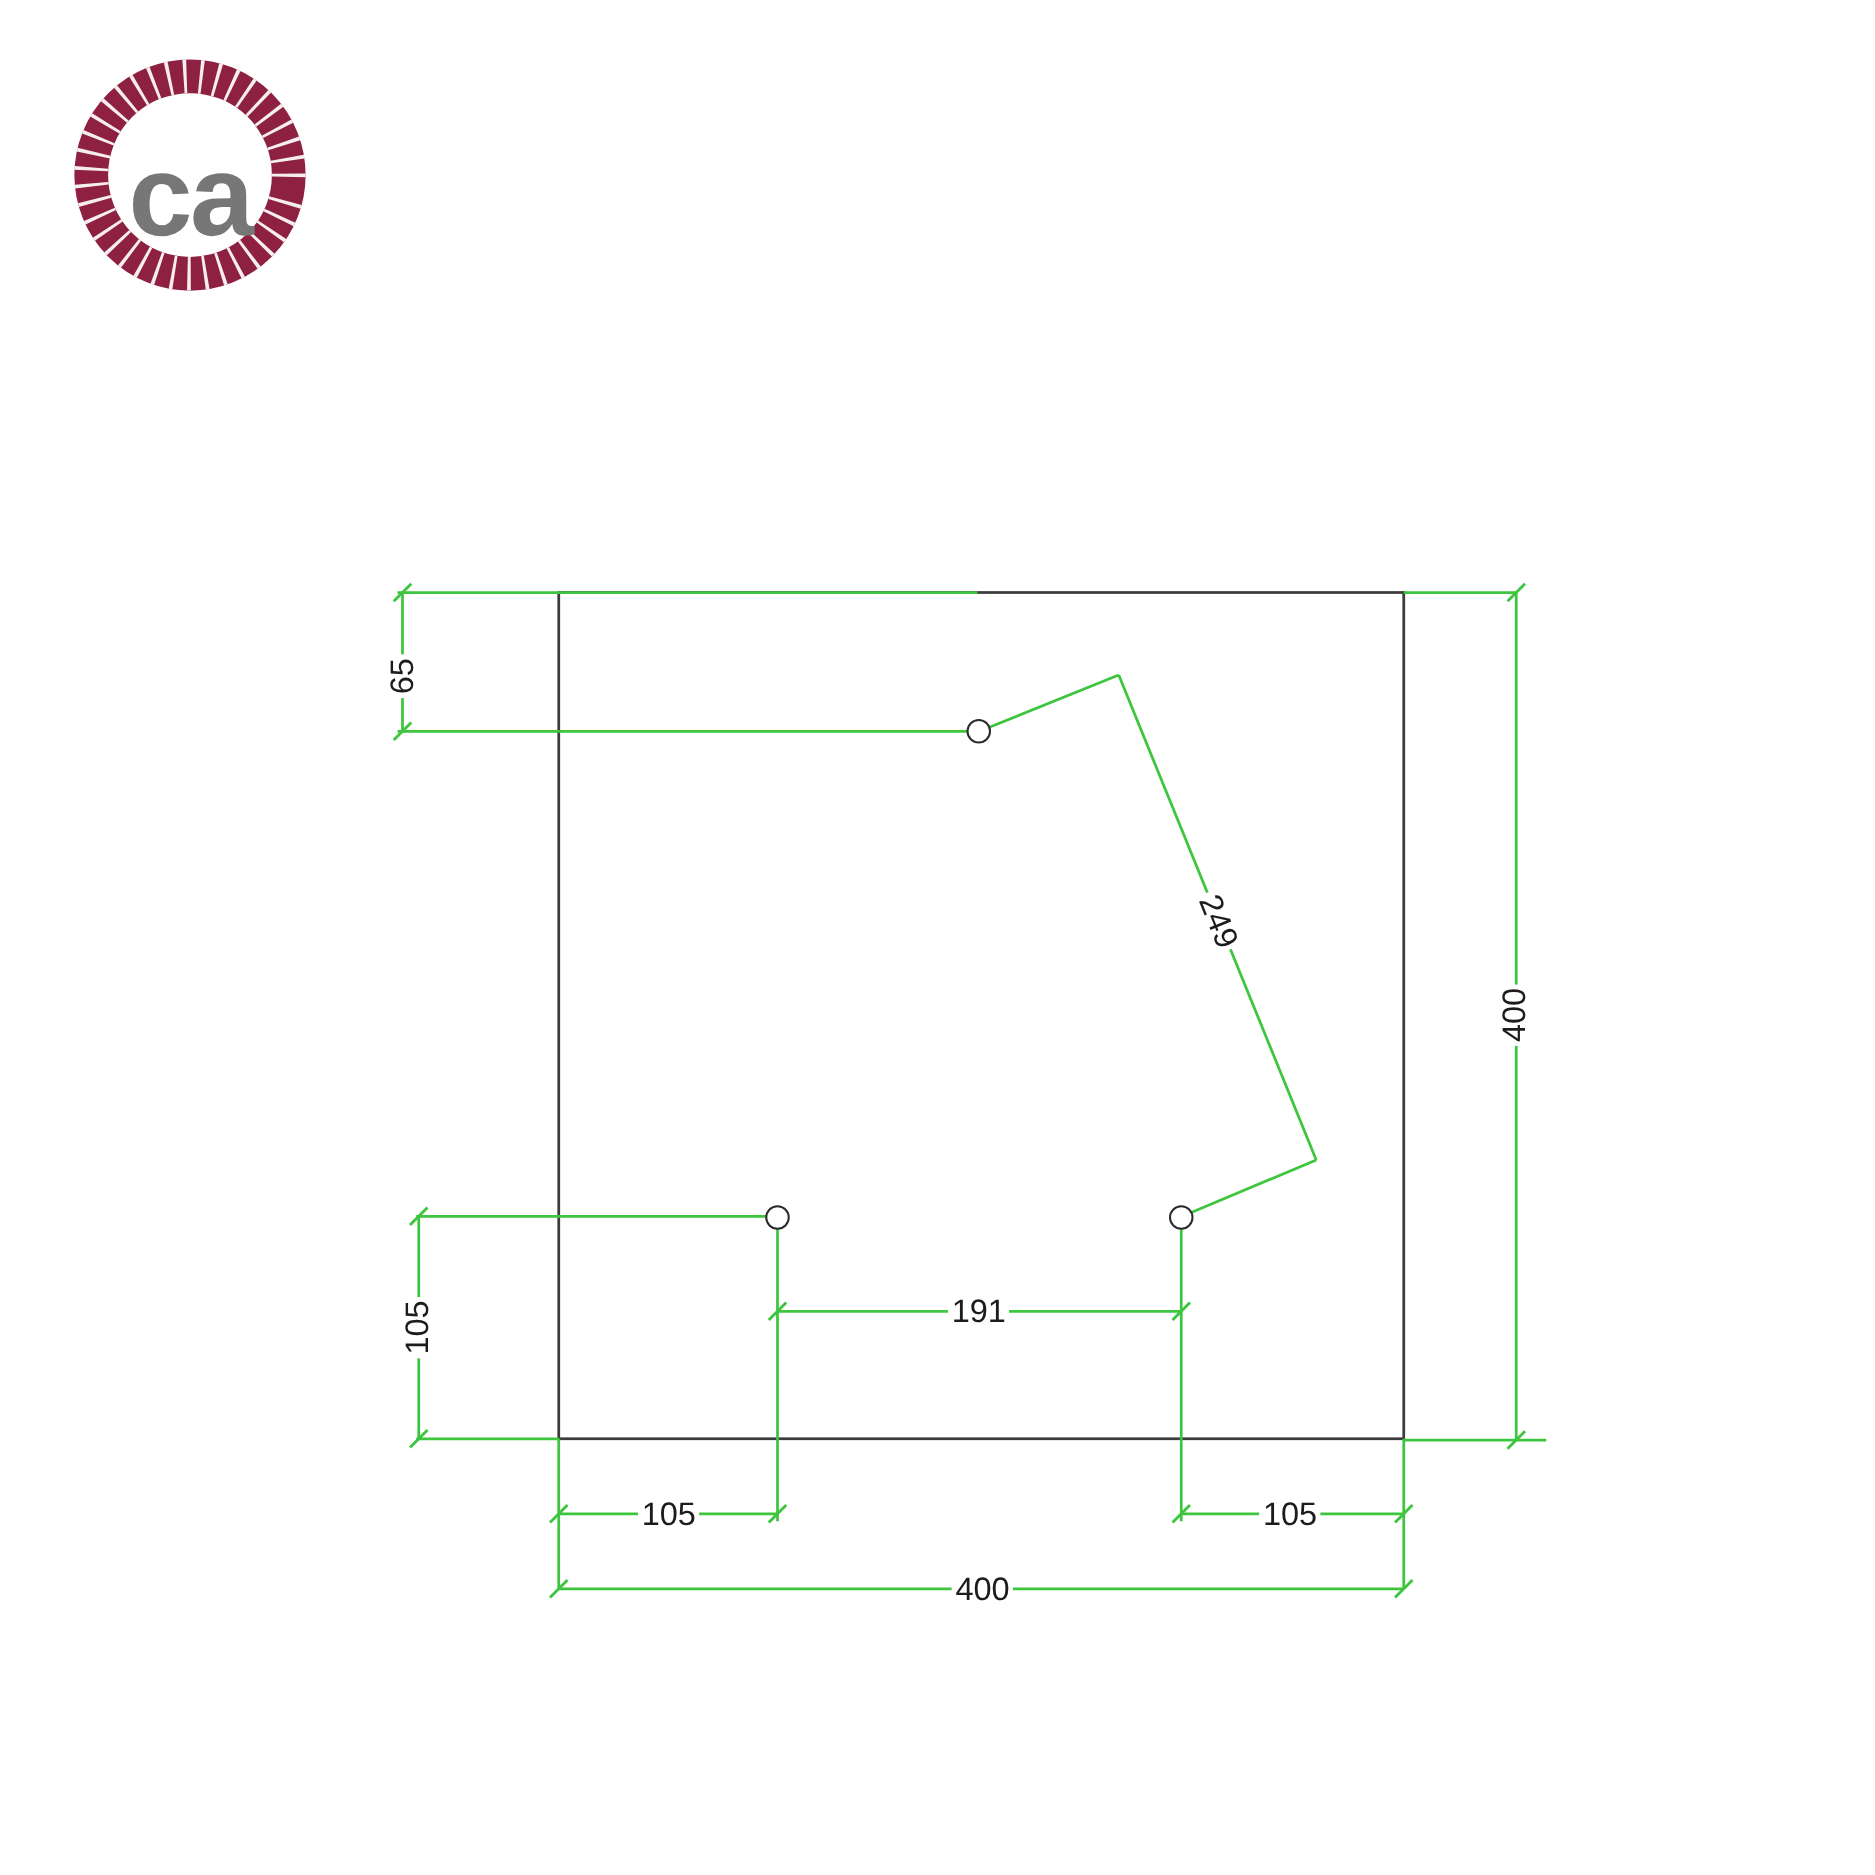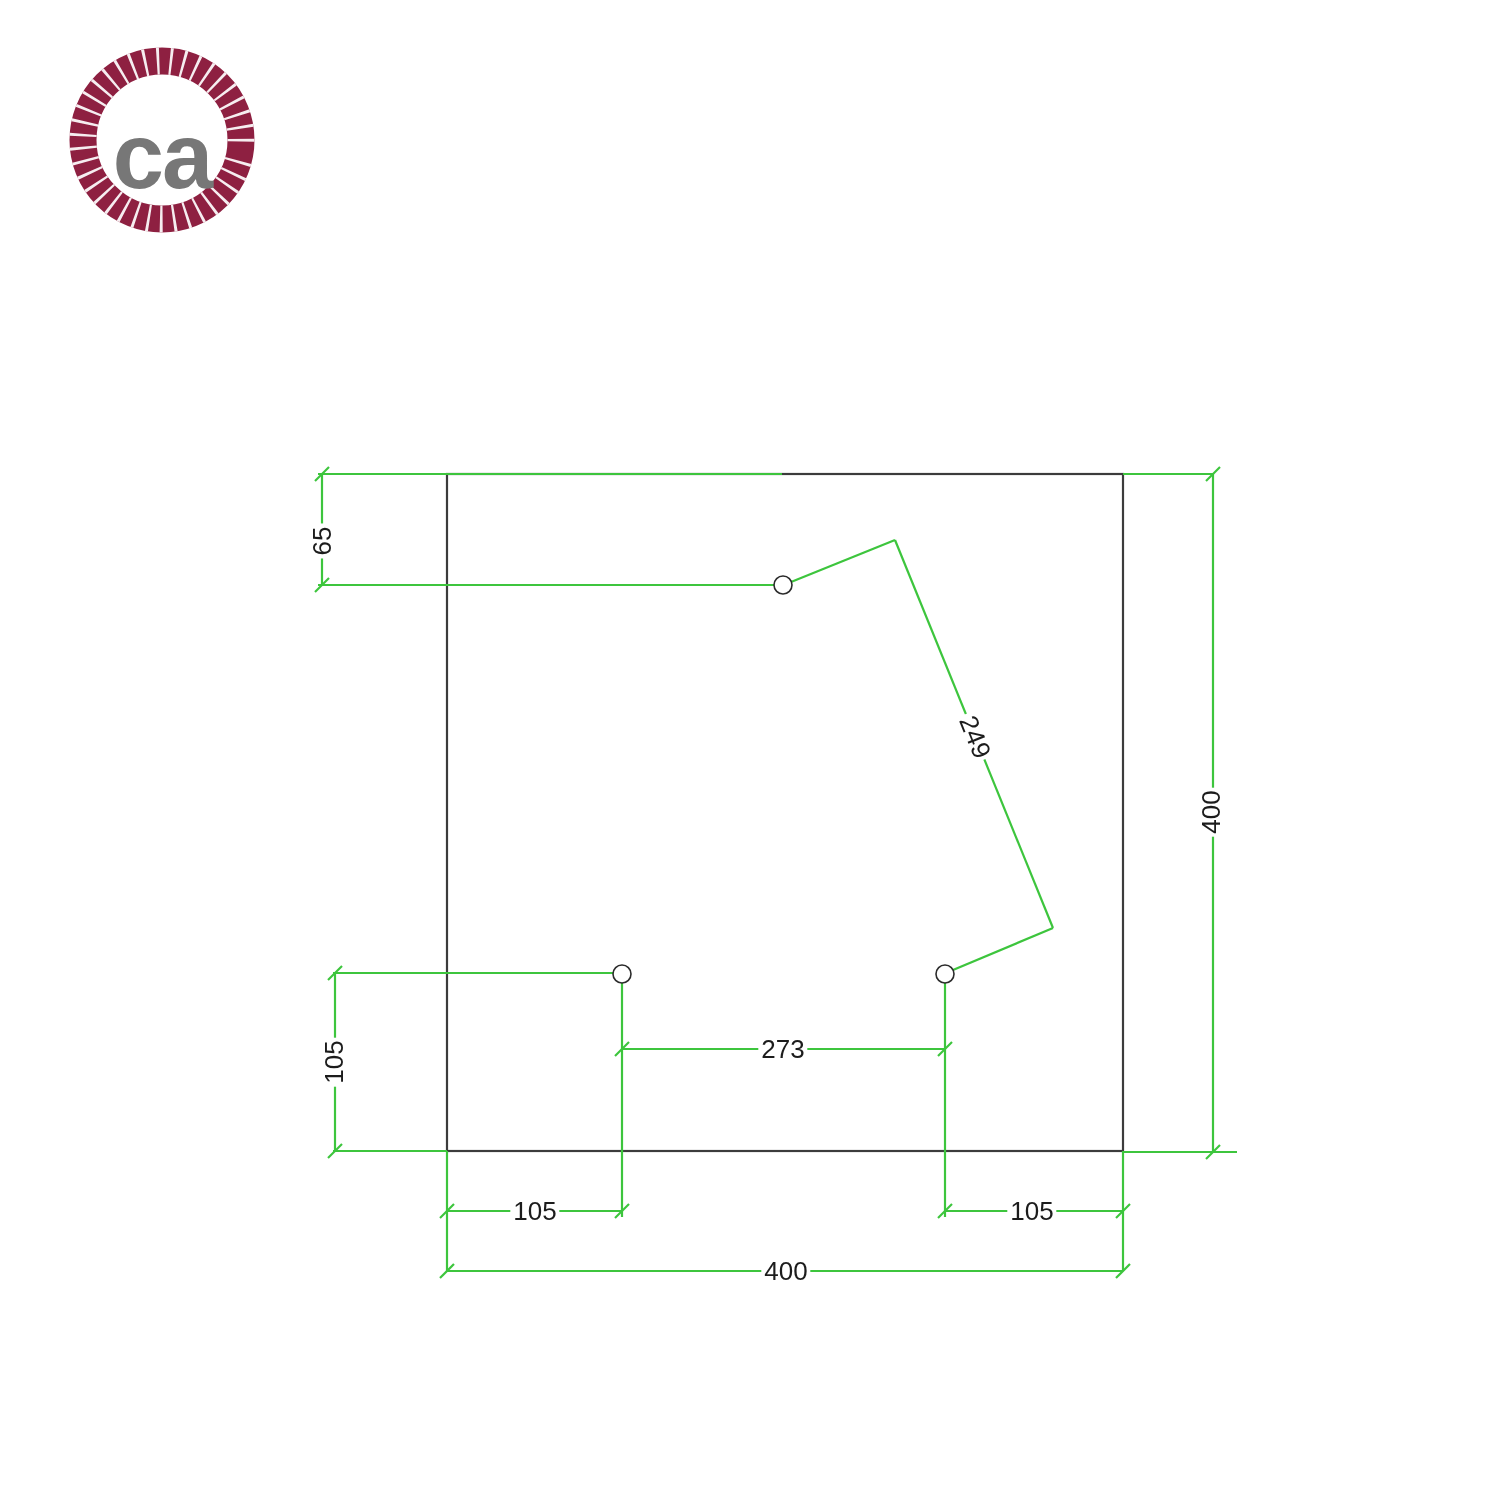--- a/index.html
+++ b/index.html
@@ -5,21 +5,21 @@
   html, body { margin: 0; padding: 0; }
   body {
     width: 1500px; height: 1500px;
     background: #ffffff;
     position: relative;
     overflow: hidden;
     font-family: "Liberation Sans", sans-serif;
   }
   .logo {
     position: absolute;
-    left: 64px; top: 40px;
+    left: 54px; top: 40px;
     width: 196px; height: 200px; text-align: center;
   }
   .drawing-svg {
     position: absolute;
     left: 0; top: 0;
     width: 1500px; height: 1500px;
   }
   .labels { position: absolute; left: 0; top: 0; width: 1500px; height: 1500px; }
   .dim-label {
     position: absolute;
@@ -103,20 +103,20 @@
 
 <div class="labels">
   <div class="dim-label" style="left:322px; top:541px; --r:-90deg;">65</div>
 
   <div class="dim-label" style="left:975px; top:737px; --r:68deg;">249</div>
 
   <div class="dim-label" style="left:1211px; top:812px; --r:-90deg;">400</div>
 
   <div class="dim-label" style="left:334px; top:1062px; --r:-90deg;">105</div>
 
-  <div class="dim-label" style="left:783px; top:1049px;">273</div>
+  <div class="dim-label" style="left:783px; top:1049px;">191</div>
 
   <div class="dim-label" style="left:535px; top:1211px;">105</div>
 
   <div class="dim-label" style="left:1032px; top:1211px;">105</div>
 
   <div class="dim-label" style="left:786px; top:1271px;">400</div>
 </div>
 
 </body></html>

